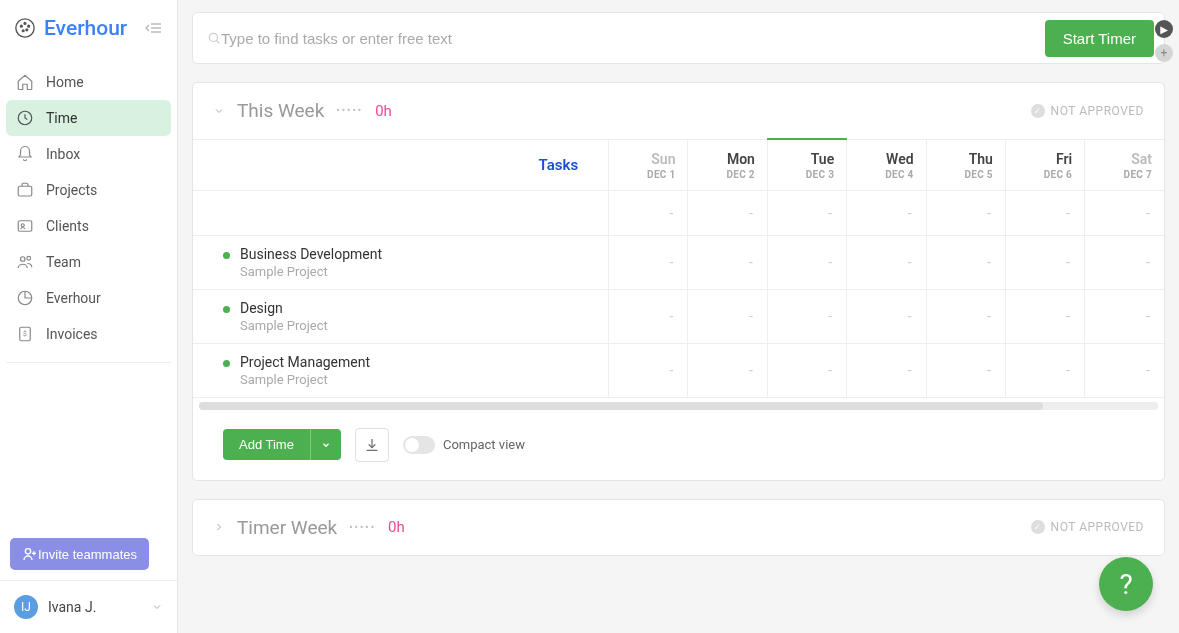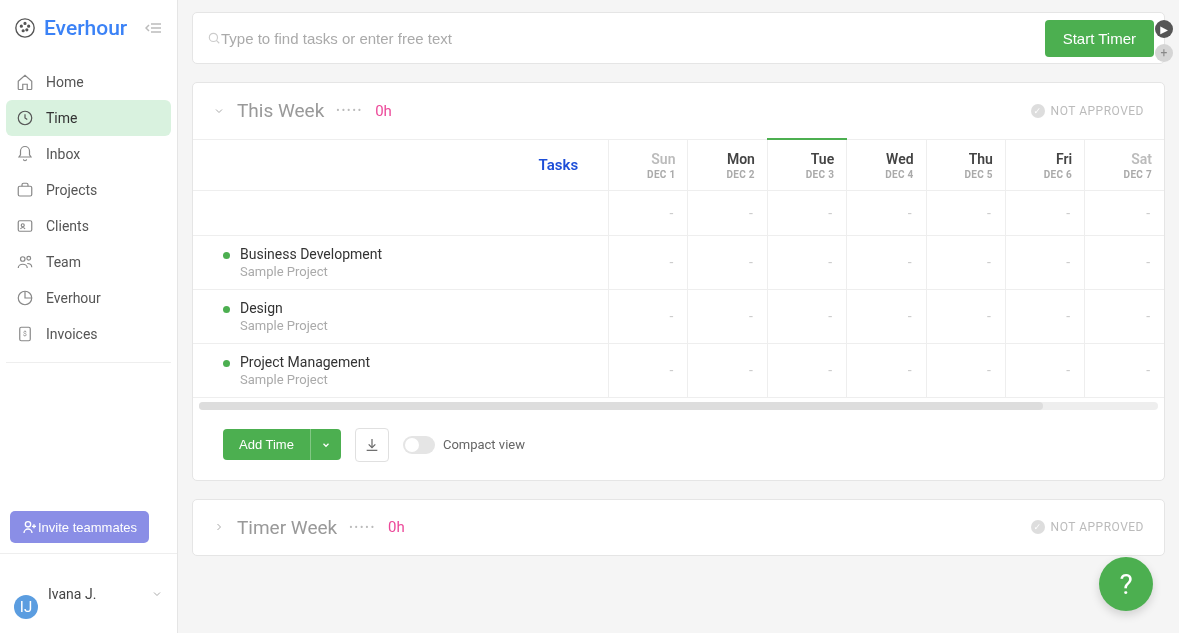--- a/index.html
+++ b/index.html
@@ -67,22 +67,22 @@
     }
     .user-row {
       border-top:1px solid #eee;
       padding: 14px 14px;
       display:flex;
       align-items:center;
       gap:10px;
     }
     .avatar {
       width:24px; height:24px; border-radius:50%;
-      background:#5b9de0; color:#fff; font-size:15px;
-      display:flex; align-items:center; justify-content:center;margin-top:27px;
+      background:#5b9de0; color:#fff; font-size:12px;
+      display:flex; align-items:center; justify-content:center;
     }
     .user-name { font-size:14px; color:#444; }
     .user-chev { margin-left:auto; color:#aaa; }
 
     
     .main { flex:1; padding: 12px 14px 0 14px; overflow:auto; position:relative; }
     .top-bar {
       background:#fff;
       border:1px solid #e5e5e5;
       border-radius:5px;

